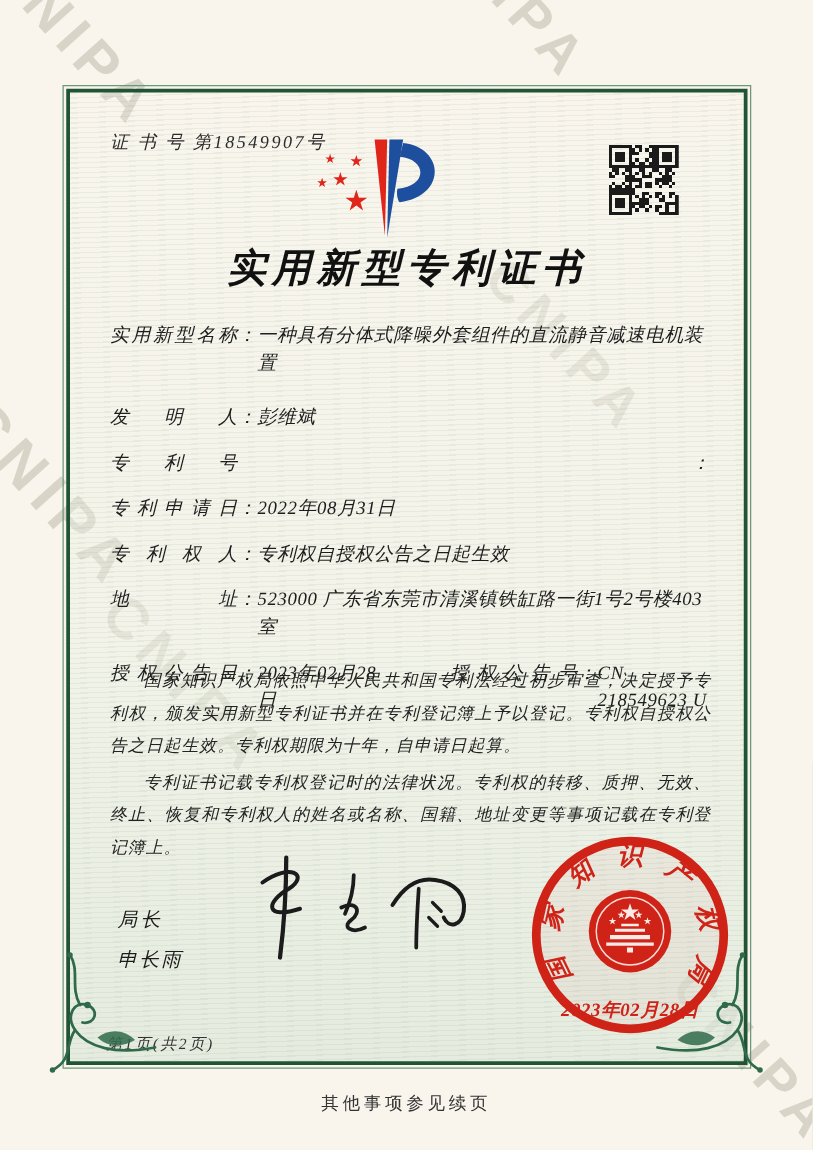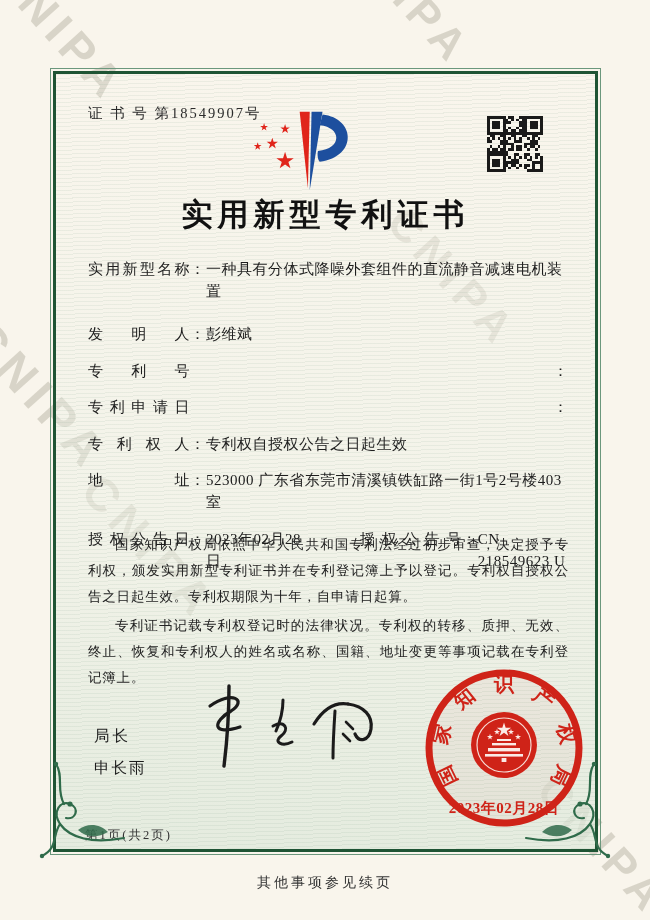--- a/index.html
+++ b/index.html
@@ -25,20 +25,21 @@
   .frame {
     position:absolute; left:50px; top:68px; width:551px; height:787px;
     border:1px solid #6b977c; padding:2px; z-index:2;
   }
   .frame-inner {
     position:relative; width:100%; height:100%;
     border:3px solid #1f5434;
     background:
       repeating-linear-gradient(178deg, rgba(110,150,125,0.10) 0 1px, rgba(110,150,125,0) 1px 4px),
       linear-gradient(180deg, rgba(250,247,238,0.15) 0%, rgba(236,241,230,0.45) 55%, rgba(221,232,218,0.72) 100%);
+    font-style: italic;
   }
   
   .cert-no {
     position:absolute; left:32px; top:30px; font-size:14.5px; color:#2b2b2b;
     letter-spacing:2px;
   }
   .logo { position:absolute; left:50%; top:34px; transform:translateX(-62%); }
   .qr   { position:absolute; right:52px; top:42px; width:56px; height:56px; }
   .title {
     position:absolute; top:120px; left:0; width:100%; text-align:center;
@@ -373,20 +374,21 @@
           <span class="fcolon">：</span>
           <span class="fvalue">彭维斌</span>
         </div>
         <div class="frow">
           <span class="flabel">专利号</span>
           <span class="fcolon">：</span>
         </div>
         <div class="frow">
           <span class="flabel">专利申请日</span>
           <span class="fcolon">：</span>
+          <span class="fvalue">2022年08月31日</span>
         </div>
         <div class="frow">
           <span class="flabel">专利权人</span>
           <span class="fcolon">：</span>
           <span class="fvalue">专利权自授权公告之日起生效</span>
         </div>
         <div class="frow">
           <span class="flabel">地址</span>
           <span class="fcolon">：</span>
           <span class="fvalue">523000 广东省东莞市清溪镇铁缸路一街1号2号楼403室</span>

